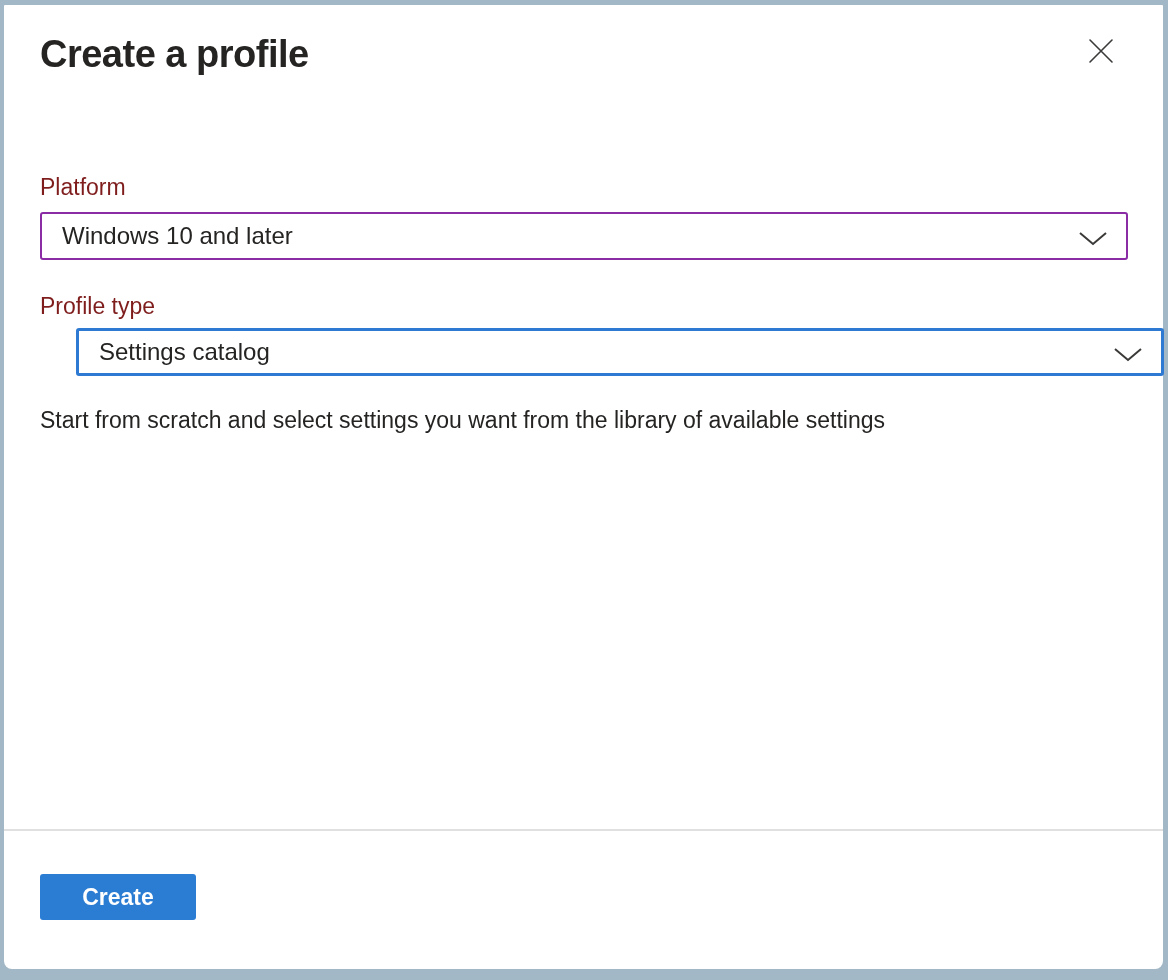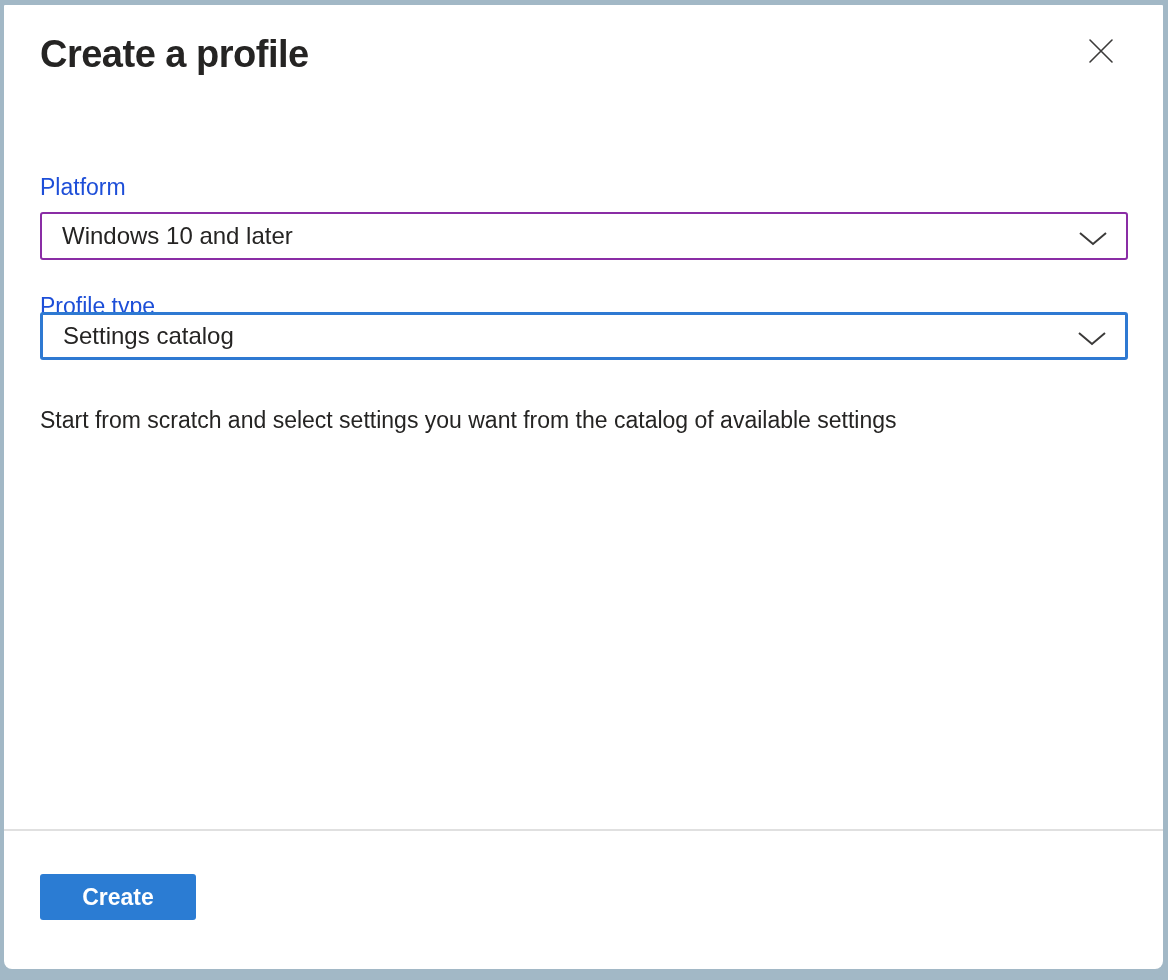--- a/index.html
+++ b/index.html
@@ -31,21 +31,21 @@
     background: transparent;
     border: none;
     padding: 4px;
     cursor: pointer;
     display: flex; align-items: center; justify-content: center;
   }
   .field-label {
     position: absolute;
     left: 36px;
     font-size: 23px;
-    color: #1d4ed8;
+    color: #7f1d1d;
   }
   .label-platform { top: 169px; }
   .label-profile-type { top: 288px; }
   .dropdown {
     position: absolute;
     left: 36px;
     width: 1088px;
     height: 48px;
     box-sizing: border-box;
     background: #ffffff;
@@ -55,22 +55,23 @@
     padding: 0 18px 0 20px;
     font-size: 24px;
     color: #252423;
     cursor: pointer;
   }
   .dropdown-platform {
     top: 207px;
     border: 2px solid #8a2da5;
   }
   .dropdown-profile-type {
-    top: 307px;
+    top: 323px;
     border: 3px solid #2e79d2;
+    margin-left: 36px;
   }
   .dropdown-value { flex: 1 1 auto; white-space: nowrap; }
   .chevron { flex: 0 0 auto; margin-top: 4px; }
   .field-description {
     position: absolute;
     left: 36px; top: 402px;
     width: 1000px;
     font-size: 23px;
     color: #252423;
   }
@@ -126,19 +127,19 @@
 
   <div class="dropdown dropdown-profile-type">
     <span class="dropdown-value">Settings catalog</span>
     <span class="chevron" style="display:flex;">
       <svg width="30" height="15" viewBox="0 0 30 15">
         <path d="M2 2 L15 13 L28 2" stroke="#3b3a39" stroke-width="2" fill="none"></path>
       </svg>
     </span>
   </div>
 
-  <div class="field-description">Start from scratch and select settings you want from the catalog of available settings</div>
+  <div class="field-description">Start from scratch and select settings you want from the library of available settings</div>
 
   <div class="footer-divider"></div>
 
   <button class="create-btn">Create</button>
 
 </div>
 
 </body></html>

